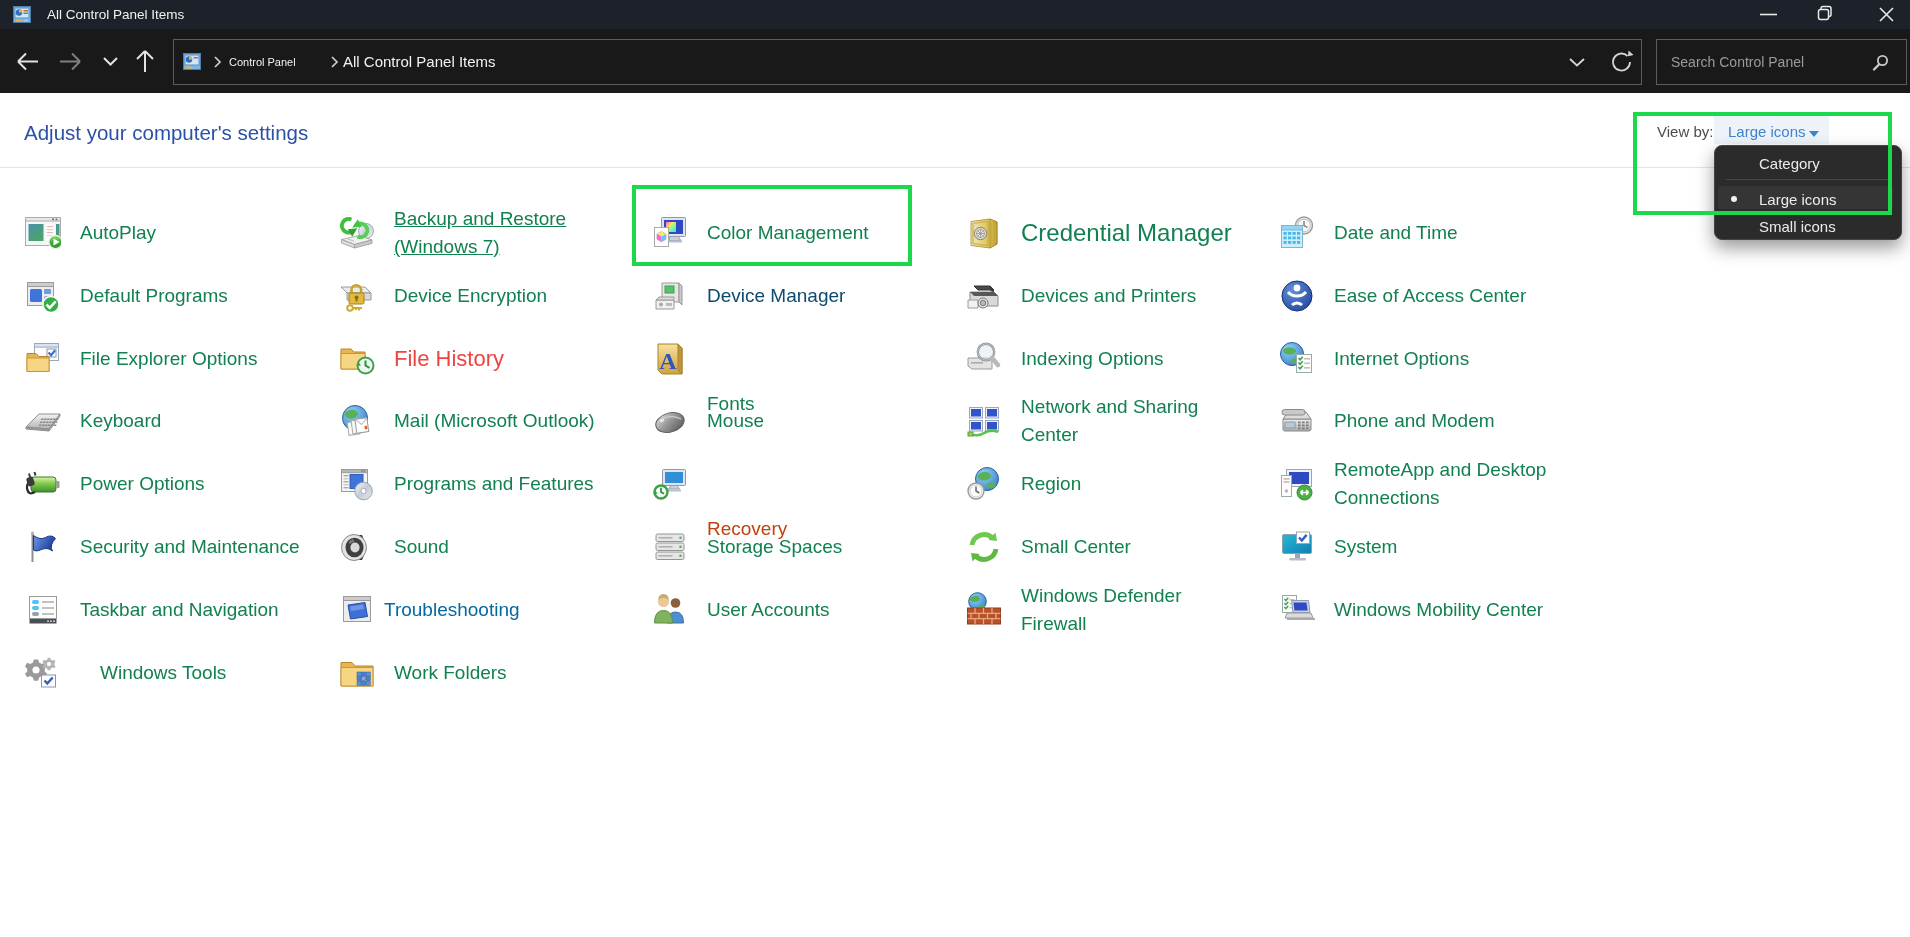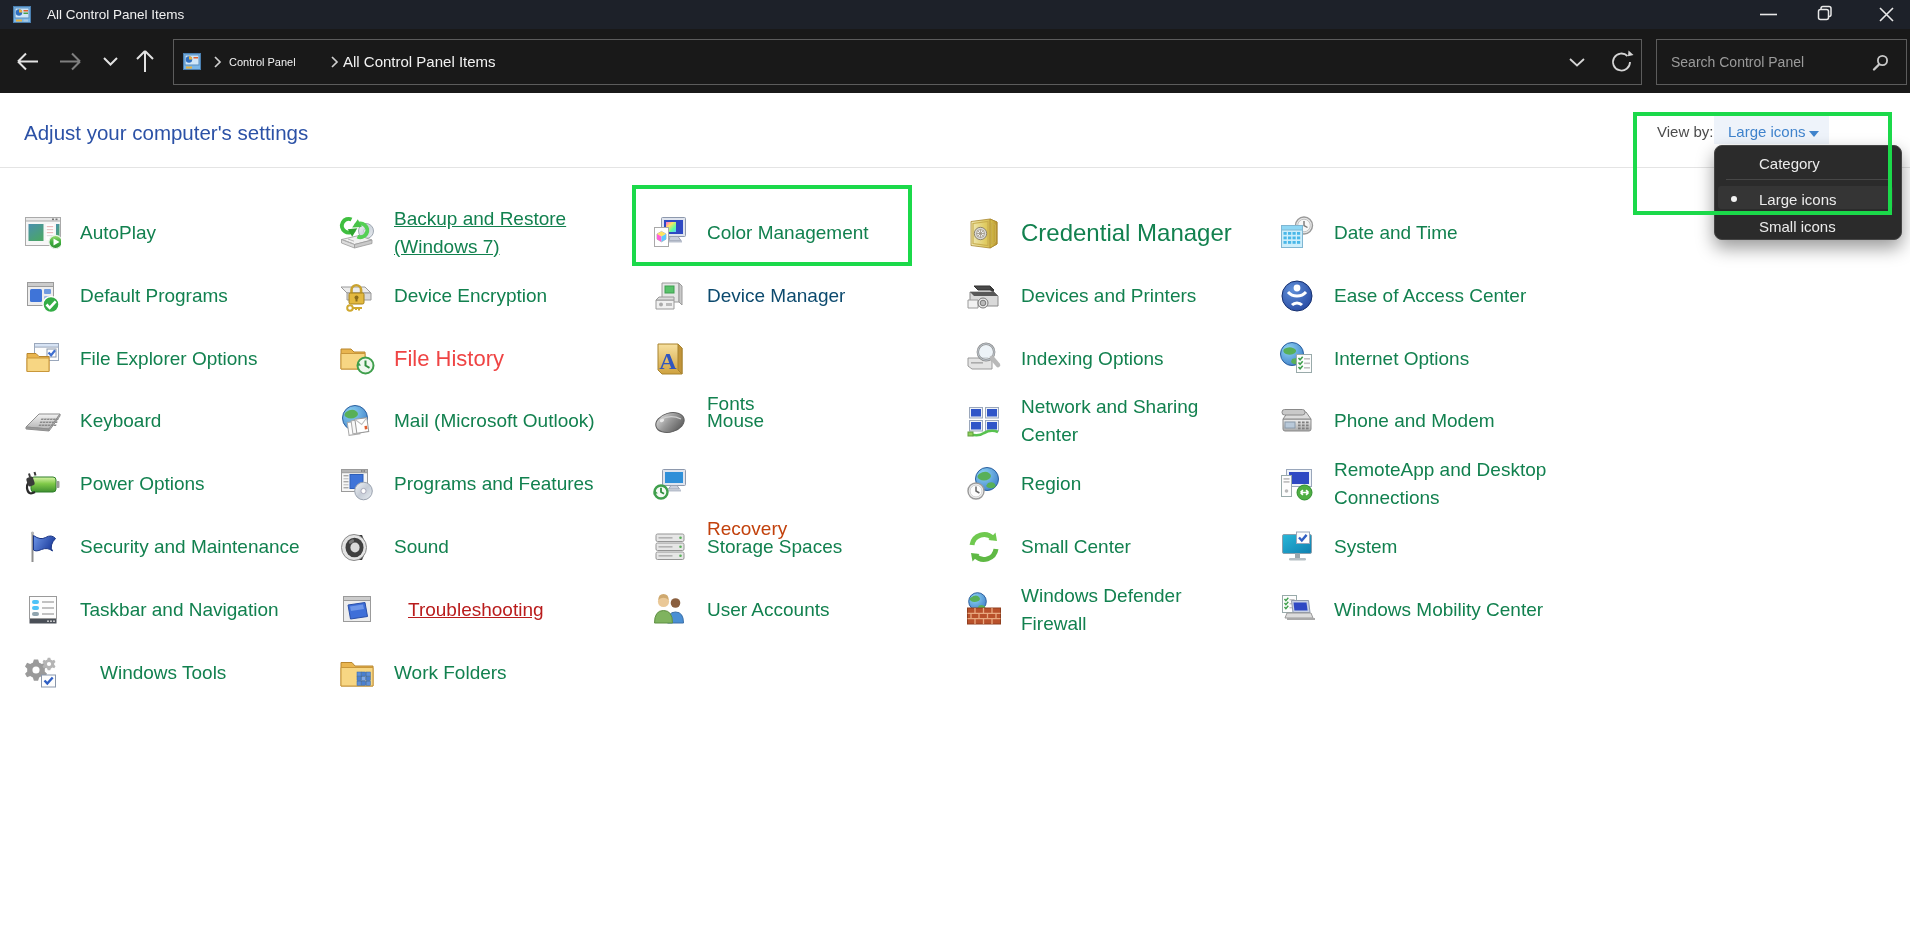--- a/index.html
+++ b/index.html
@@ -544,21 +544,21 @@
       <circle cx="29" cy="29.2" r="0.9" fill="#ddd"></circle>
       <circle cx="23" cy="29.2" r="0.9" fill="#ddd"></circle>
     </svg></div>
 <div class="abs" style="left:80px;top:596.0px;font-size:19px;line-height:28px;color:#12814f;white-space:nowrap;">Taskbar and Navigation</div>
 <div class="abs" style="left:339px;top:592.0px;"><svg width="36" height="36" viewBox="0 0 36 36">
       <rect x="4.5" y="4.5" width="27" height="25" fill="#ededed" stroke="#9b9b9b"></rect>
       <rect x="4.5" y="4.5" width="27" height="4" fill="#cccccc" stroke="#9b9b9b"></rect>
       <path d="M9 13 L26 10.5 L28.5 24.5 L11.5 27 Z" fill="#3f6fd8" stroke="#2a4fa8"></path>
       <path d="M11 14.5 L24 12.5 L25 17 L12 19 Z" fill="#6f97e8"></path>
     </svg></div>
-<div class="abs" style="left:408px;top:596.0px;font-size:19px;line-height:28px;color:#b91c1c;white-space:nowrap;text-decoration:underline;">Troubleshooting</div>
+<div class="abs" style="left:384px;top:596.0px;font-size:19px;line-height:28px;color:#0369a1;white-space:nowrap;">Troubleshooting</div>
 <div class="abs" style="left:652px;top:592.0px;"><svg width="36" height="36" viewBox="0 0 36 36">
       <circle cx="23.5" cy="11" r="4.8" fill="#8a5f3f"></circle>
       <path d="M15.5 31 q0 -11 8 -11 q8 0 8 11 Z" fill="#4a8fd4" stroke="#3a6fa8"></path>
       <circle cx="11.5" cy="9.5" r="5.6" fill="#eac897"></circle>
       <path d="M6.3 8 q5 -4.5 10.4 0 q0 -6 -5.2 -6 q-5.2 0 -5.2 6 Z" fill="#cfa96f"></path>
       <path d="M2.5 31 q0 -12.5 9 -12.5 q9 0 9 12.5 Z" fill="#7fb35f" stroke="#5f8f43"></path>
     </svg></div>
 <div class="abs" style="left:707px;top:596.0px;font-size:19px;line-height:28px;color:#12814f;white-space:nowrap;">User Accounts</div>
 <div class="abs" style="left:966px;top:592.0px;"><svg width="36" height="36" viewBox="0 0 36 36">
       <defs>

